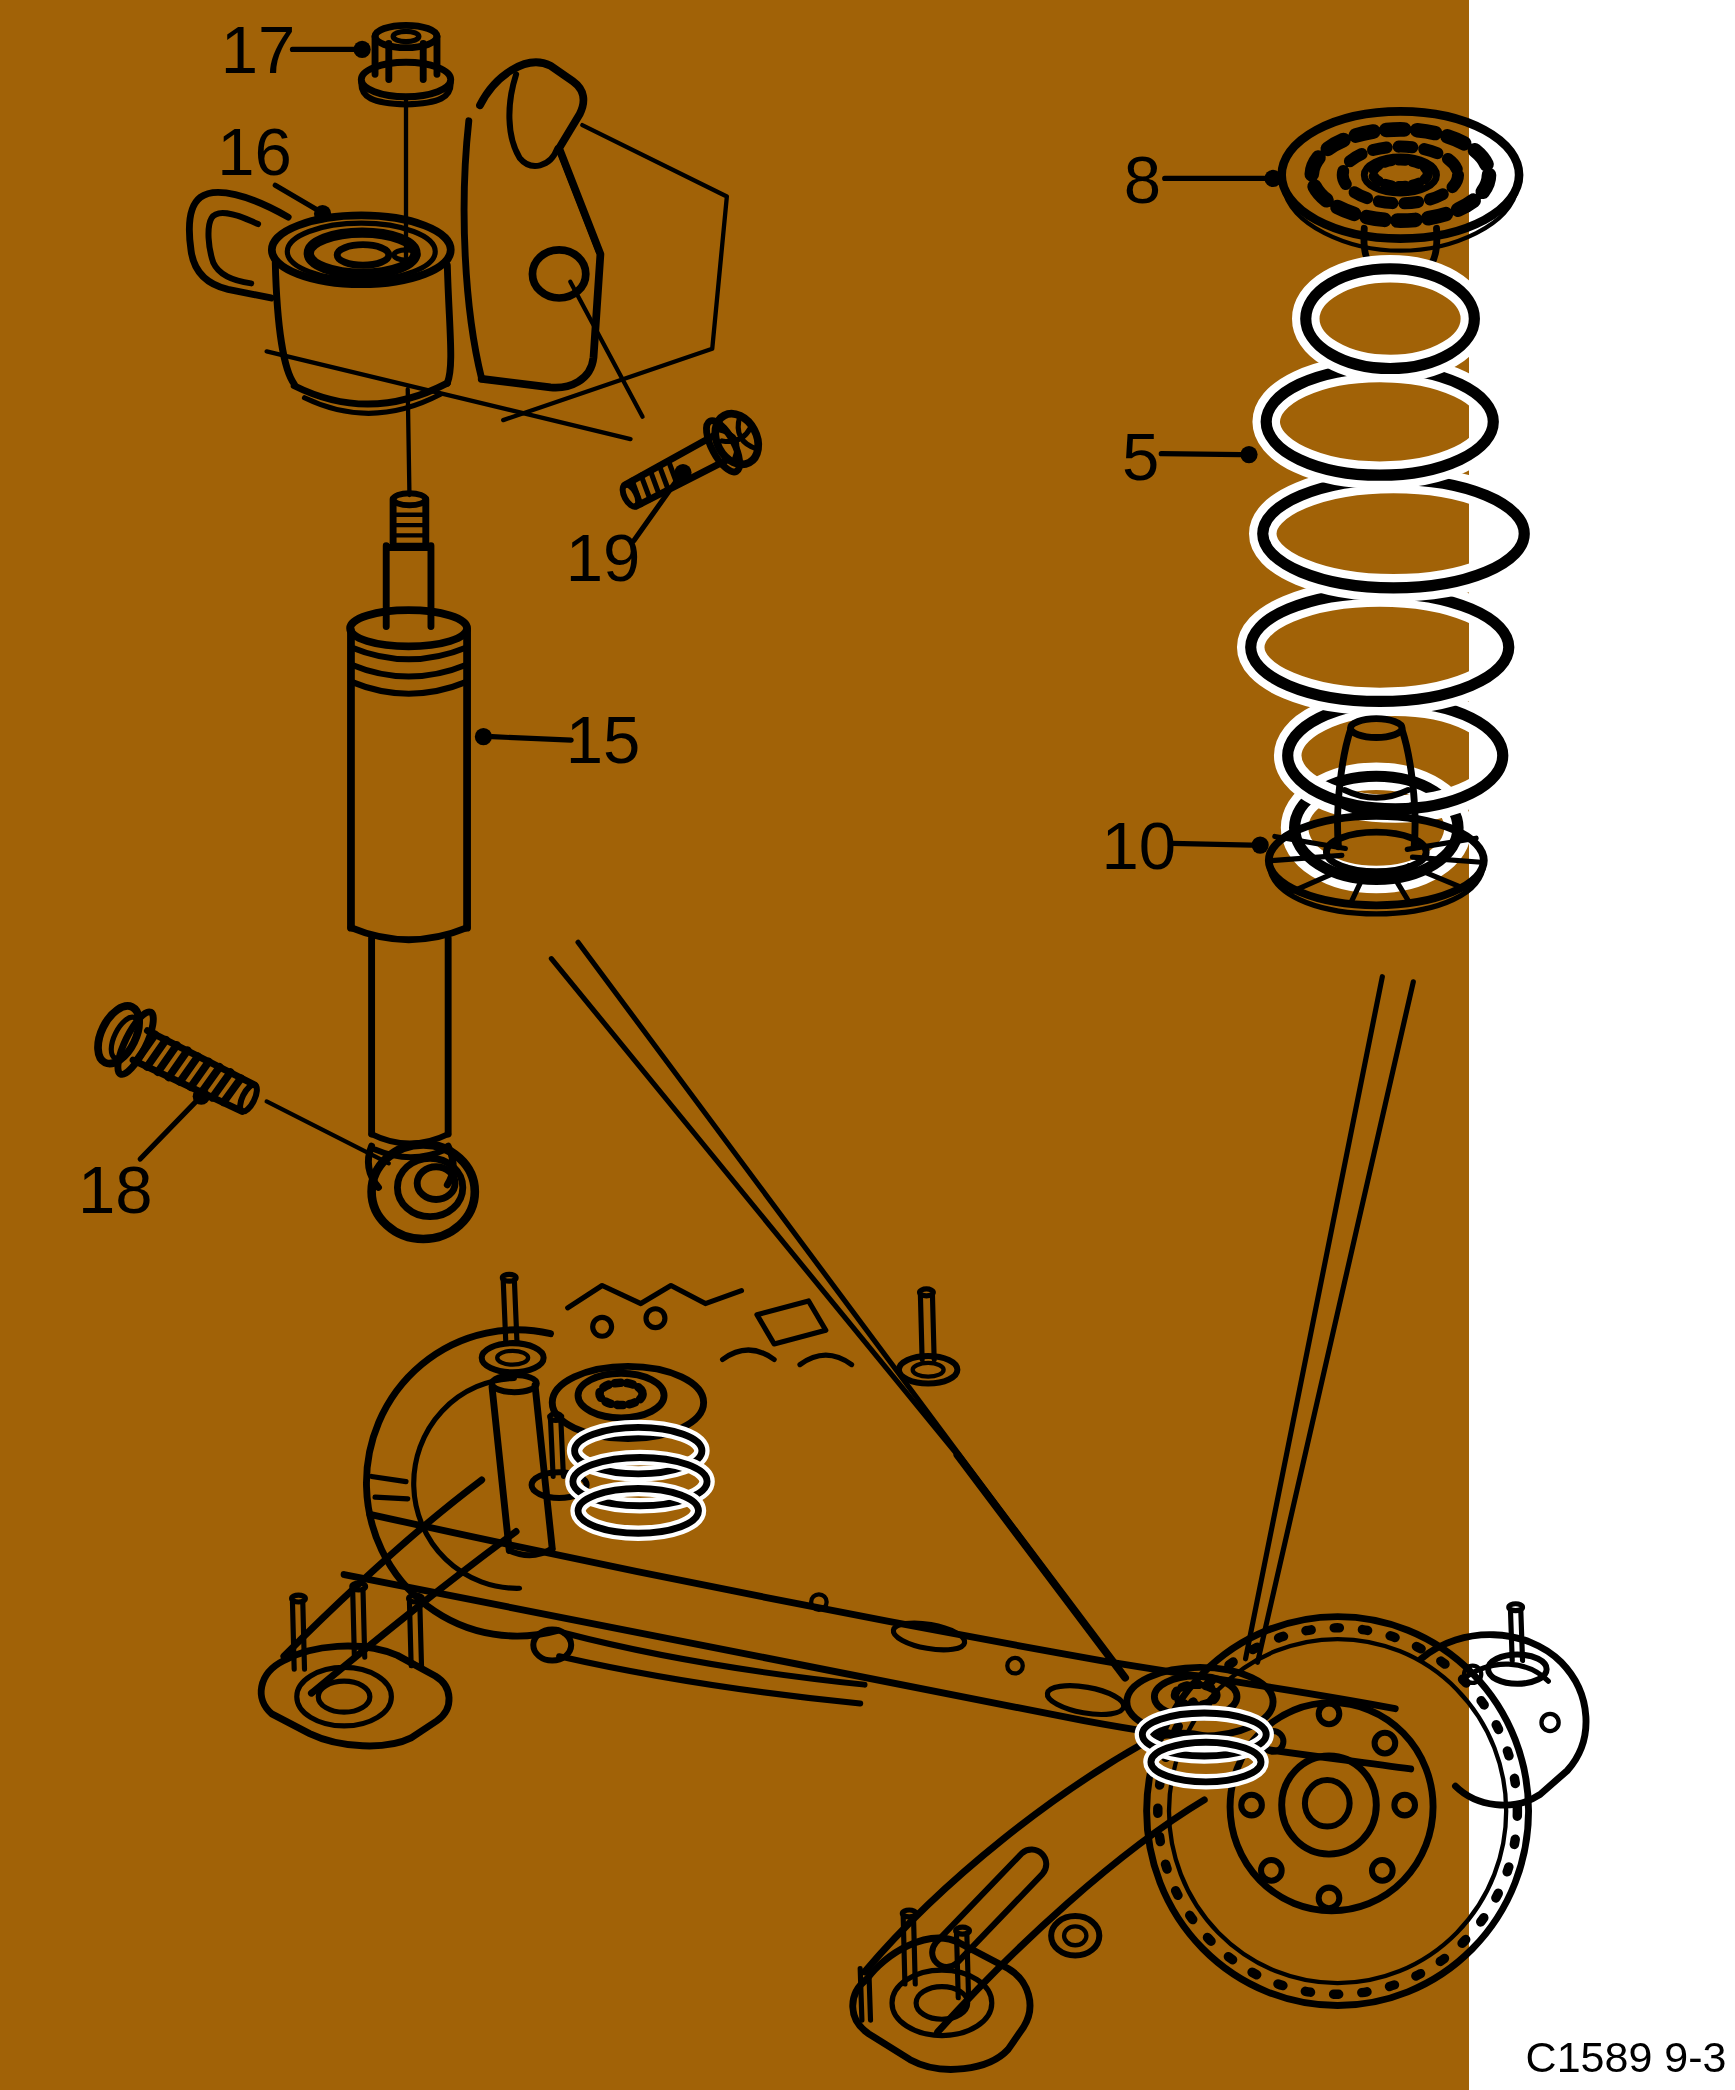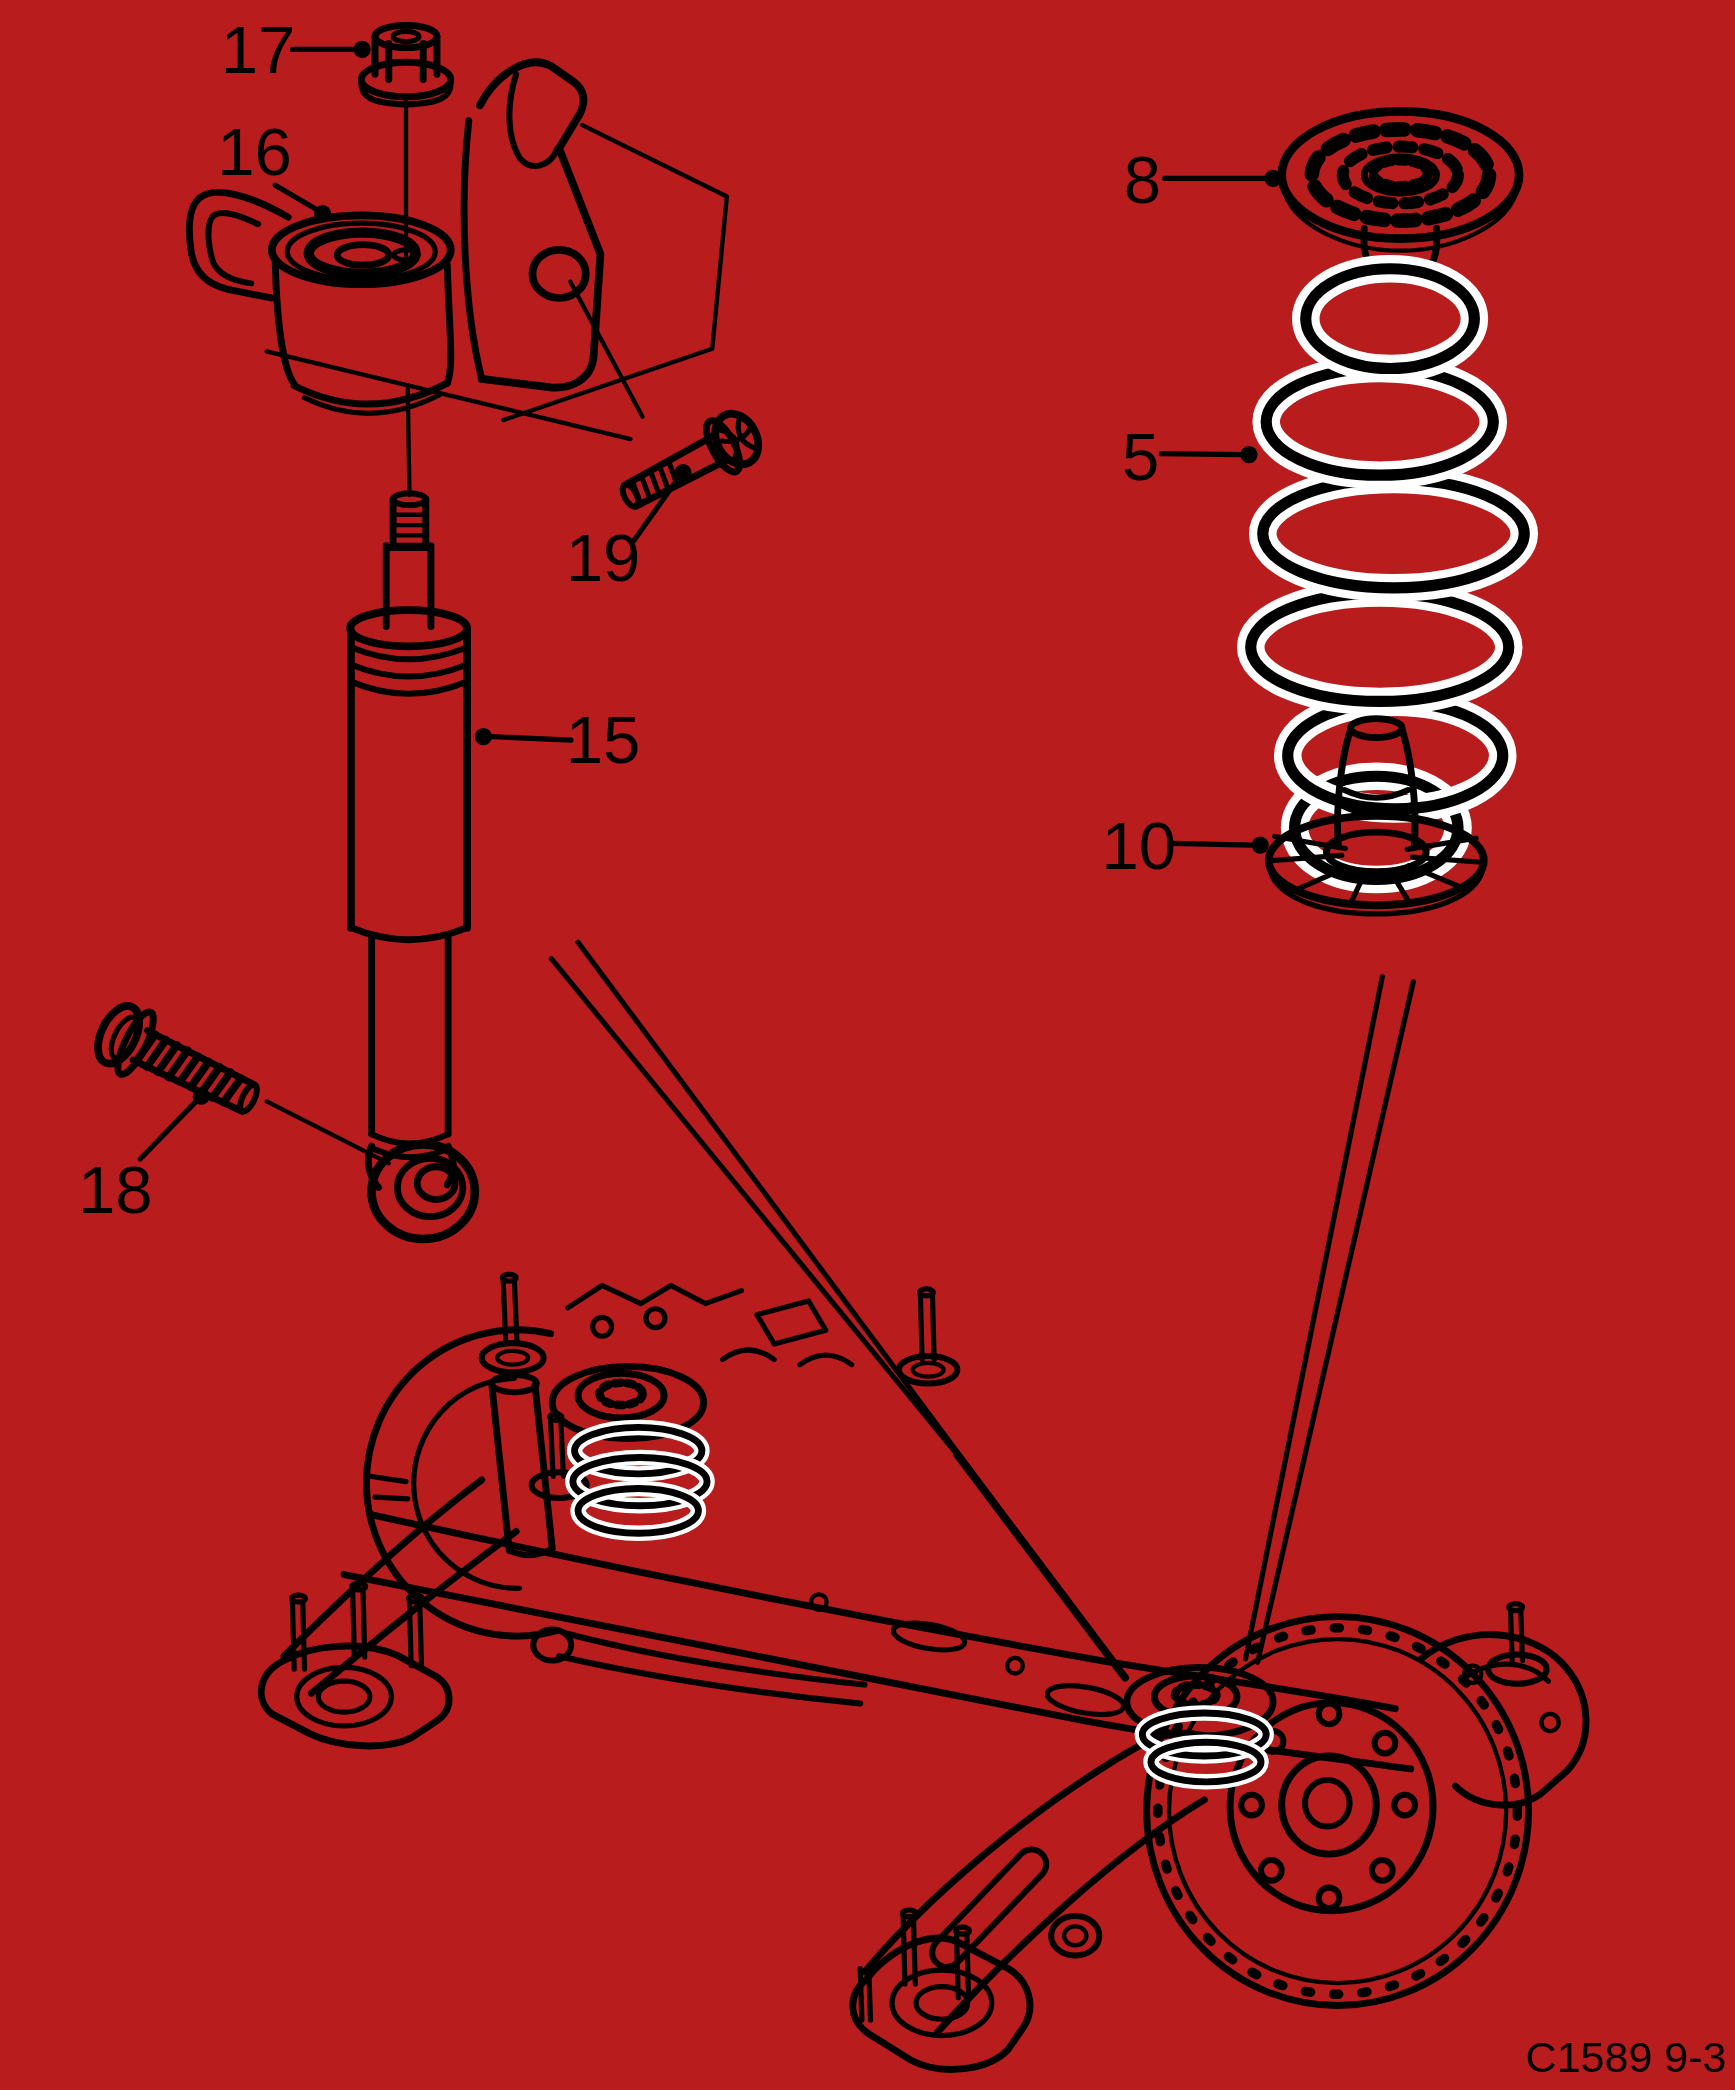--- a/index.html
+++ b/index.html
@@ -1,16 +1,16 @@
 <!DOCTYPE html>
 <html style="font-size:13.8px"><head>
 <meta charset="utf-8">
 <style>
   html,body{margin:0;padding:0;background:#ffffff;}
-  .stage{width:1735px;height:2091px;position:relative;background:#b91c1c;}
+  .stage{width:1469px;height:2091px;position:relative;background:#a16207;}
   svg{display:block}
   
   .ln{stroke:#000;fill:none;stroke-linecap:round;stroke-linejoin:round;}.s5{stroke-width:5px}.s6{stroke-width:6px}
   .s7{stroke-width:7px}.s8{stroke-width:8px}.s9{stroke-width:9px}
   .s10{stroke-width:10px}.s12{stroke-width:12px}.s13{stroke-width:13px}
   .case{stroke:#fff;fill:none;stroke-width:32px;stroke-linecap:round}
   .case-sm{stroke:#fff;fill:none;stroke-width:18px;stroke-linecap:round}
   .dot{fill:#000;stroke:none}
   .callout{font-family:"Liberation Sans",sans-serif;font-size:78px;fill:#000;}
   .figcode{font-family:"Liberation Sans",sans-serif;font-size:50px;fill:#000;}

